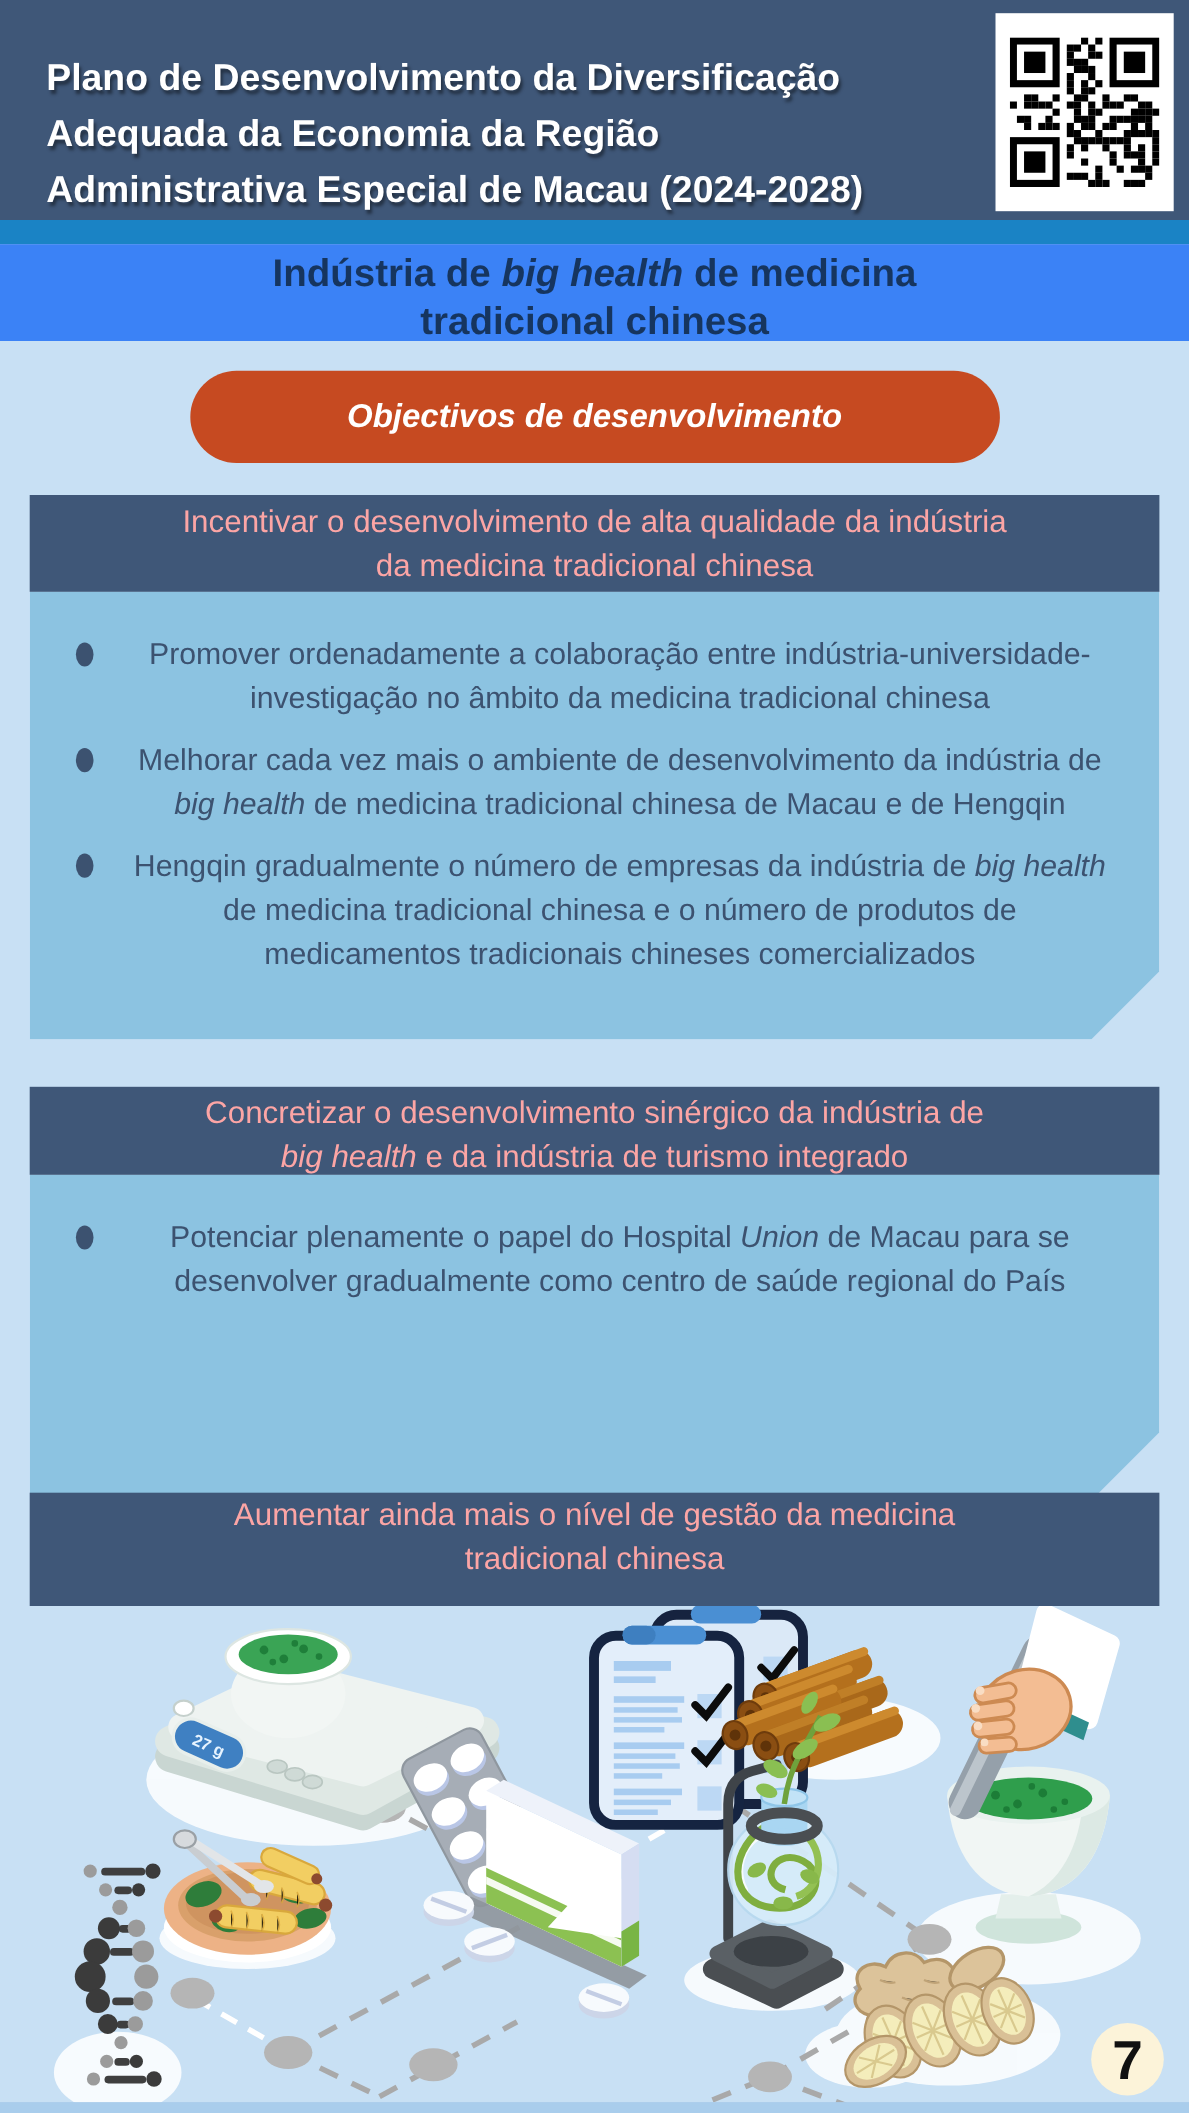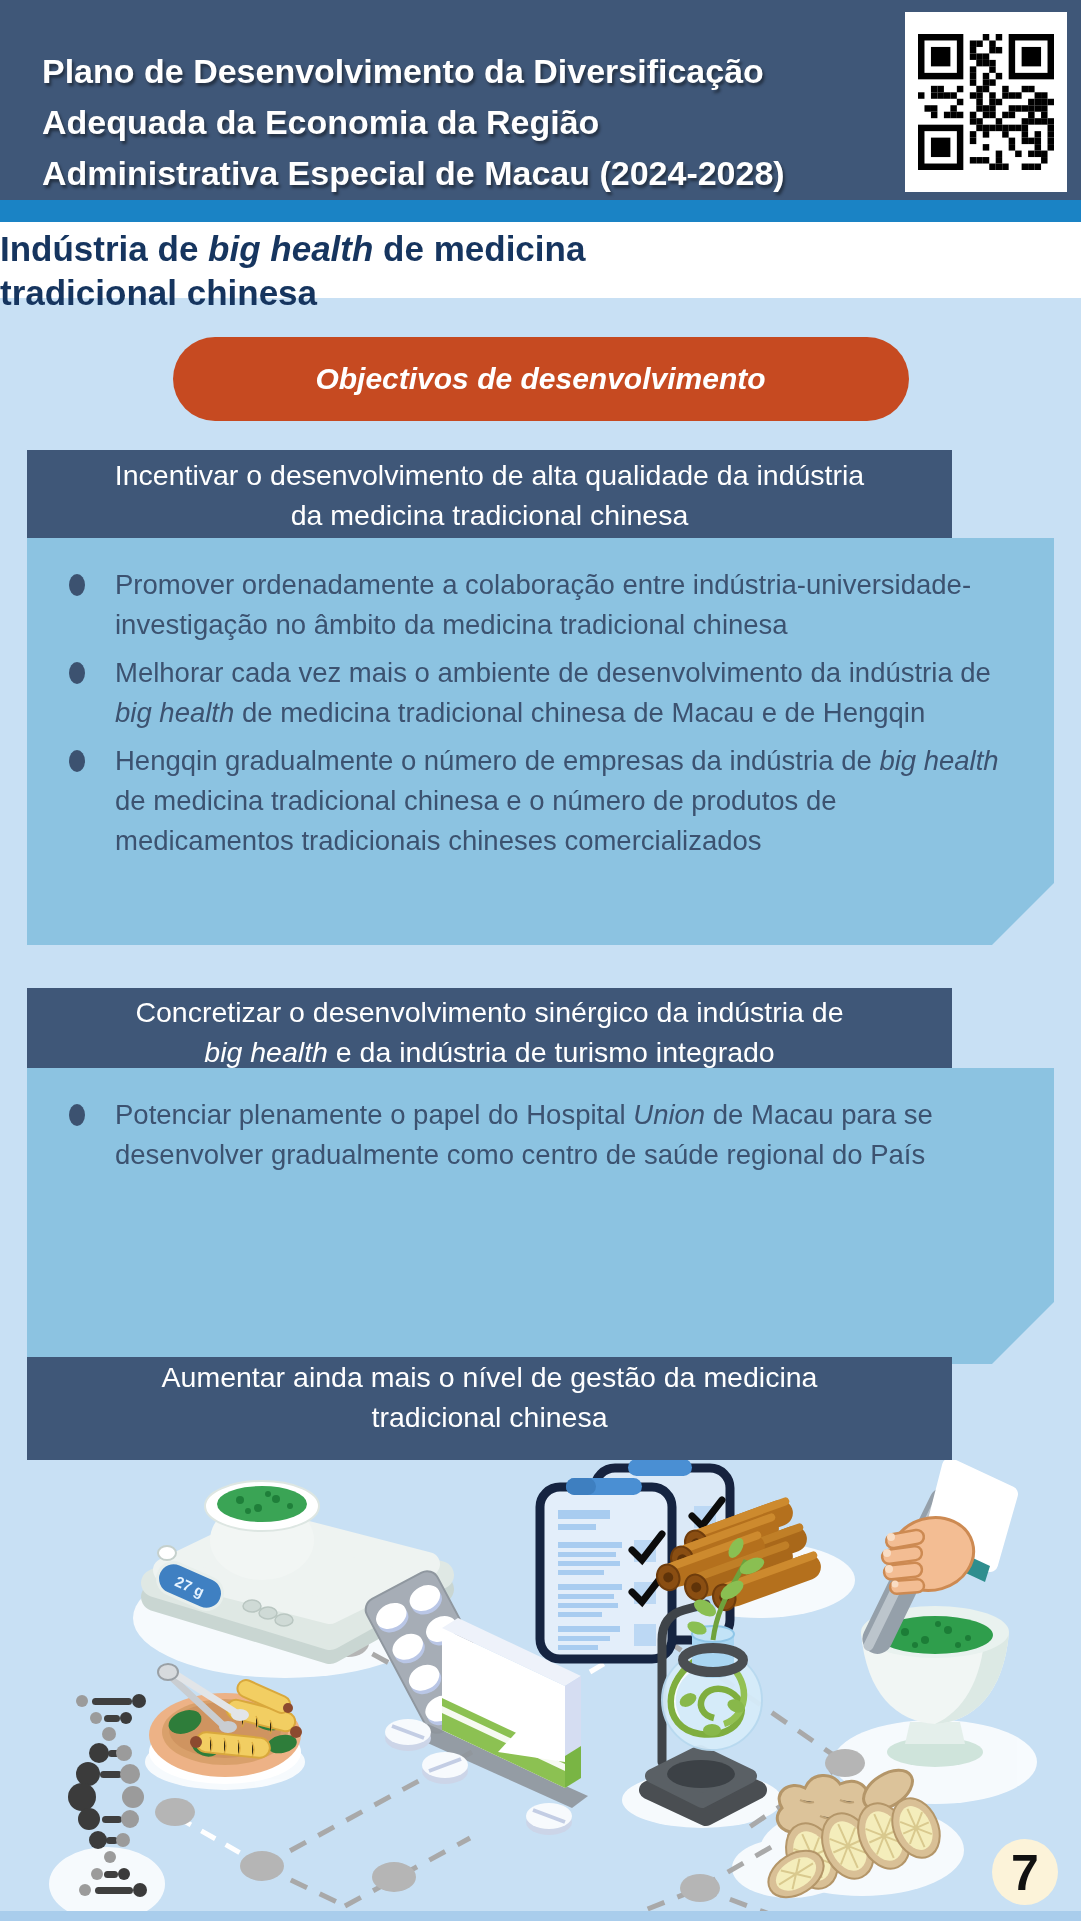--- a/index.html
+++ b/index.html
@@ -7,40 +7,40 @@
         background:var(--body_bg,#c8e0f4);font-family:"Liberation Sans",sans-serif;}
   
   .banner{position:absolute;left:0;top:0;width:1081px;height:200px;background:var(--banner_bg,#3f5778);}
   .banner-text{position:absolute;left:42px;top:22px;margin-top:24px;}
   .banner-line{color:#ffffff;font-weight:bold;font-size:34px;line-height:51px;
                text-shadow:2px 3px 3px rgba(0,0,0,.45);white-space:nowrap;}
   .qr-box{position:absolute;left:905px;top:12px;width:162px;height:180px;background:#ffffff;
           display:flex;align-items:center;justify-content:center;}
   .stripe{position:absolute;left:0;top:200px;width:1081px;height:22px;background:var(--stripe,#1a83c5);}
   
-  .white-band{position:absolute;left:0;top:222px;width:1081px;height:76px;background:#ffffff;}
+  .white-band{position:absolute;left:0;top:222px;width:1081px;height:88px;background:#3b82f6;text-align:center;}
   .page-title{margin:0;padding-top:5px;font-size:35px;font-weight:bold;line-height:44px;color:var(--title_navy,#16355f);}
   .it{font-style:italic;}
   
   .pill{position:absolute;left:50%;transform:translateX(-50%);top:337px;width:736px;height:84px;
         background:var(--accent_orange,#c64a21);border-radius:42px;color:#ffffff;font-size:30px;font-weight:bold;
         display:flex;align-items:center;justify-content:center;font-style:italic;}
   
-  .sec-head{position:absolute;left:27px;width:925px;box-sizing:border-box;background:var(--banner_bg,#3f5778);
-            color:#ffffff;text-align:center;font-size:28.5px;line-height:40px;}
+  .sec-head{position:absolute;left:27px;width:1027px;box-sizing:border-box;background:var(--banner_bg,#3f5778);
+            color:#fca5a5;text-align:center;font-size:28.5px;line-height:40px;}
   #h1{top:450px;height:88px;padding-top:5px;}
   #h2{top:988px;height:80px;padding-top:4px;}
   #h3{top:1357px;height:103px;}
   
   .panel{position:absolute;left:27px;width:1027px;background:var(--panel_bg,#8cc3e1);
          clip-path:polygon(0 0,100% 0,100% calc(100% - 62px),calc(100% - 62px) 100%,0 100%);}
   #p1{top:538px;height:407px;}
   #p2{top:1068px;height:296px;}
   ul.blist{list-style:none;margin:0;padding:21px 42px 0 88px;}
-  ul.blist li{position:relative;color:var(--bullet_text,#3c5270);font-size:27.5px;line-height:40px;margin:6px 0 8px 0;}
+  ul.blist li{position:relative;color:var(--bullet_text,#3c5270);font-size:27.5px;line-height:40px;margin:16px 0 8px 0;text-align:center;}
   ul.blist .dot{position:absolute;left:-46px;top:9px;width:16px;height:22px;border-radius:50%;
                 background:var(--bullet_text,#3c5270);}
   
   #illu{position:absolute;left:0;top:1460px;width:1081px;height:461px;}
   .footer-strip{position:absolute;left:0;top:1911px;width:1081px;height:10px;background:#a9cdec;}
 </style>
 </head>
 <body>
 
 <div id="page" style="--banner_bg: #3f5778; --stripe: #1a83c5; --title_navy: #16355f; --body_bg: #c8e0f4; --panel_bg: #8cc3e1; --accent_orange: #c64a21; --bullet_text: #3c5270; --badge_bg: #fcf3d9;">

